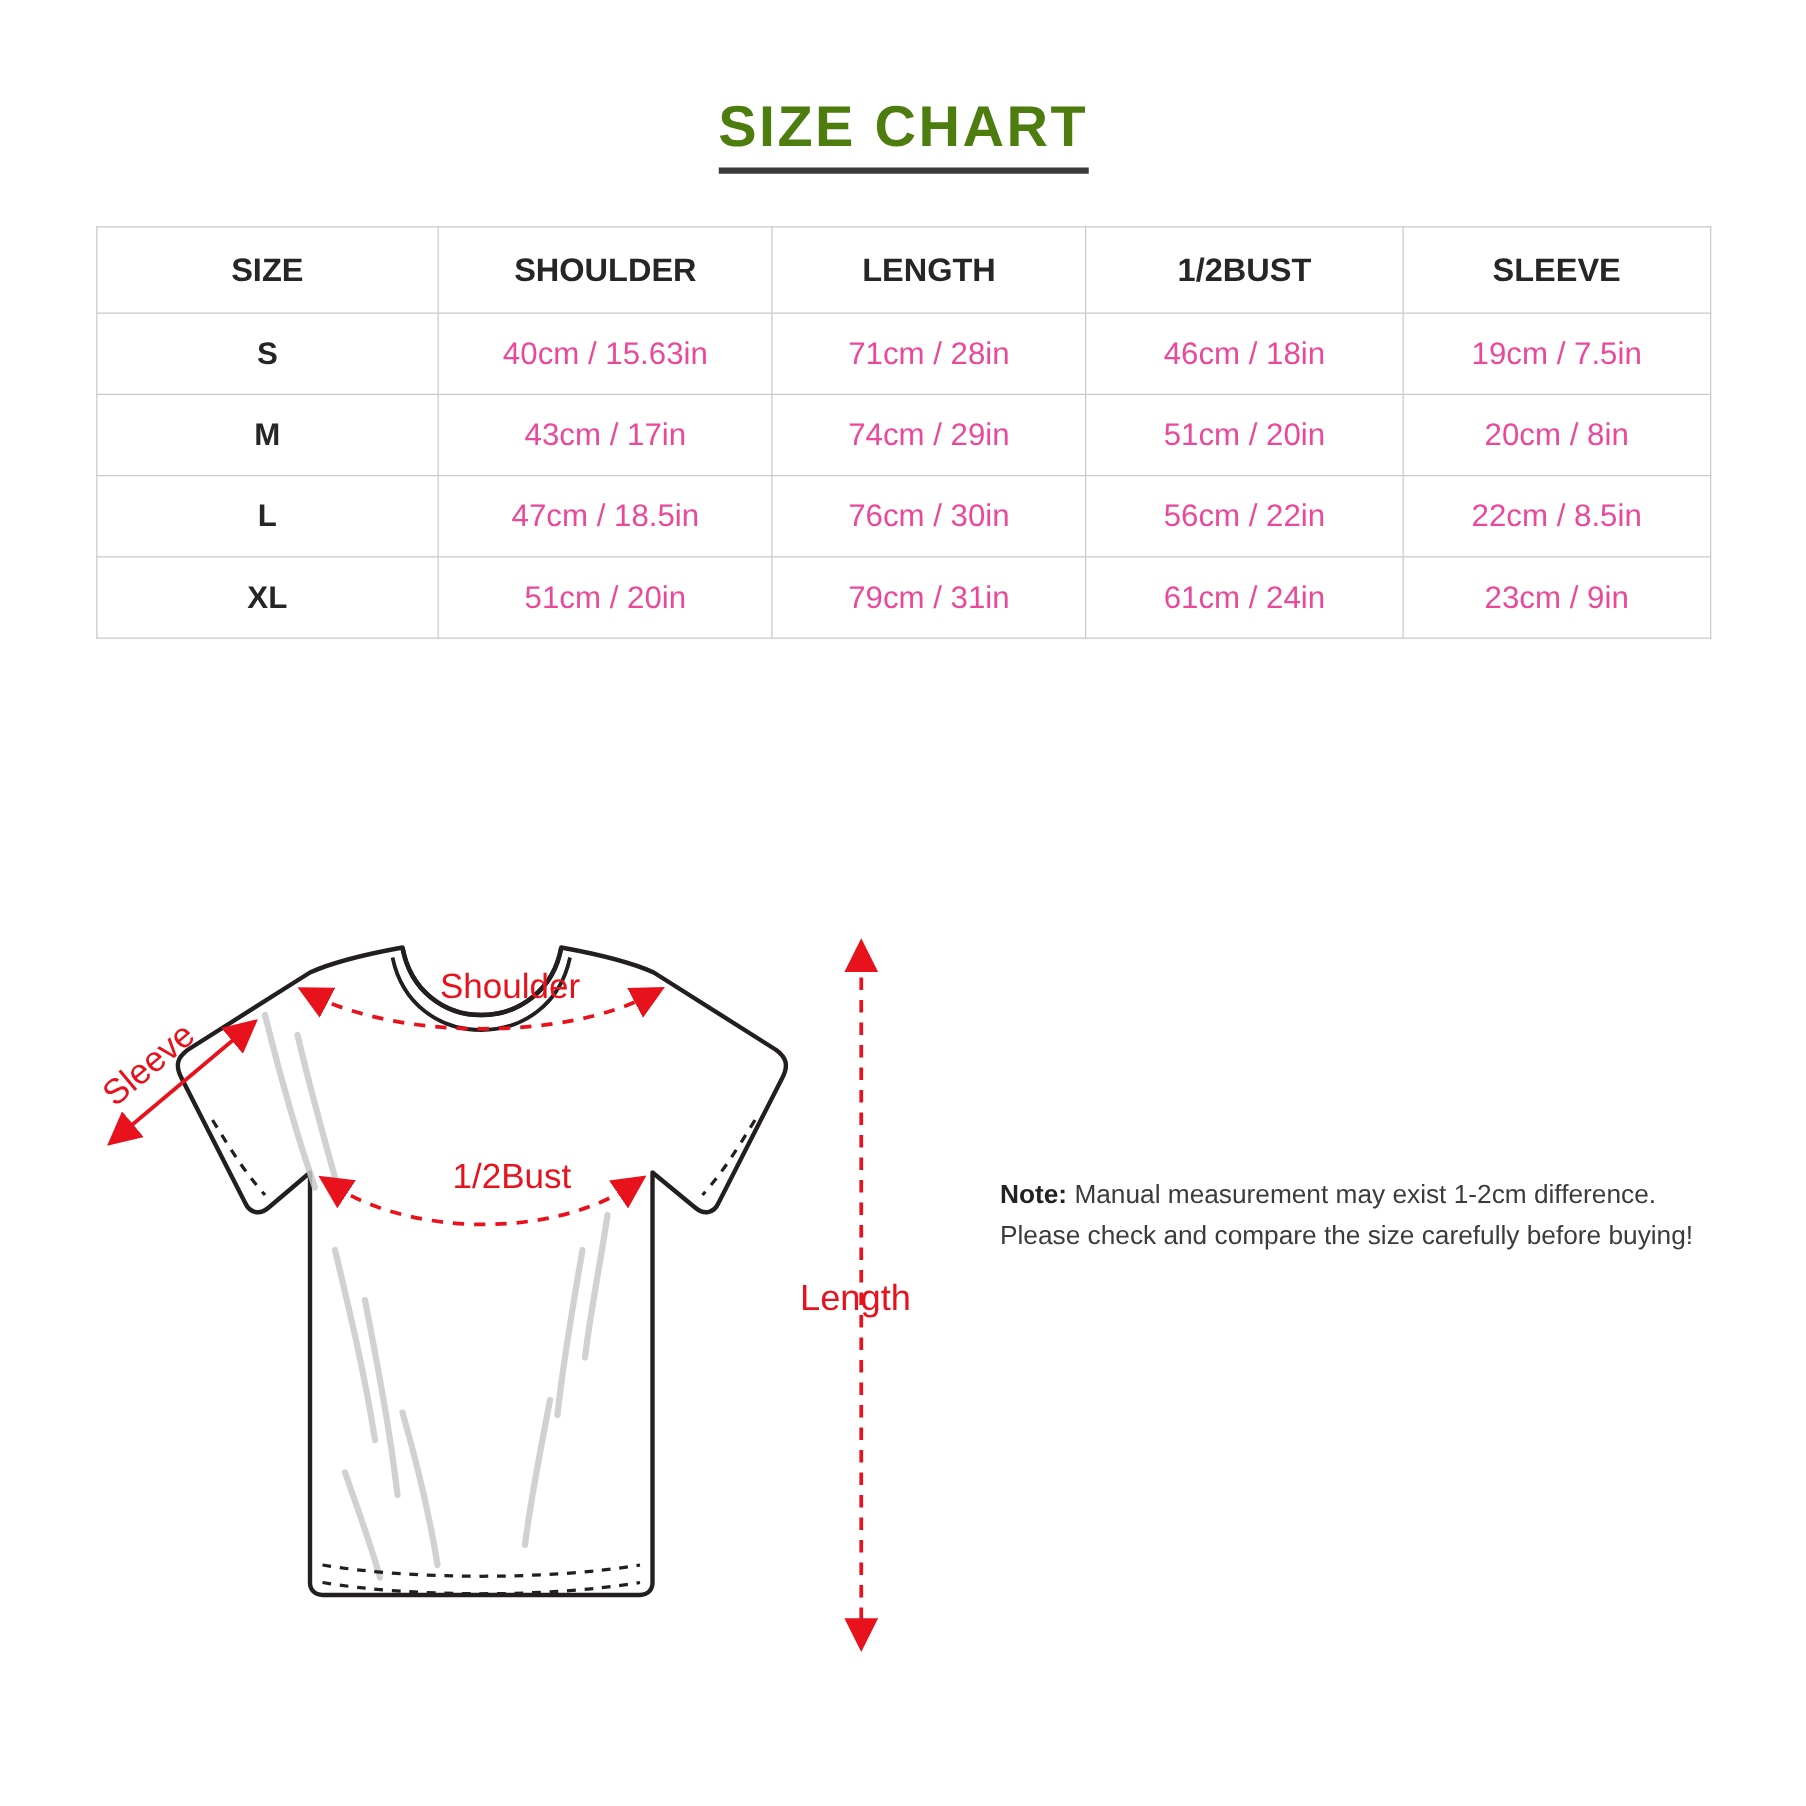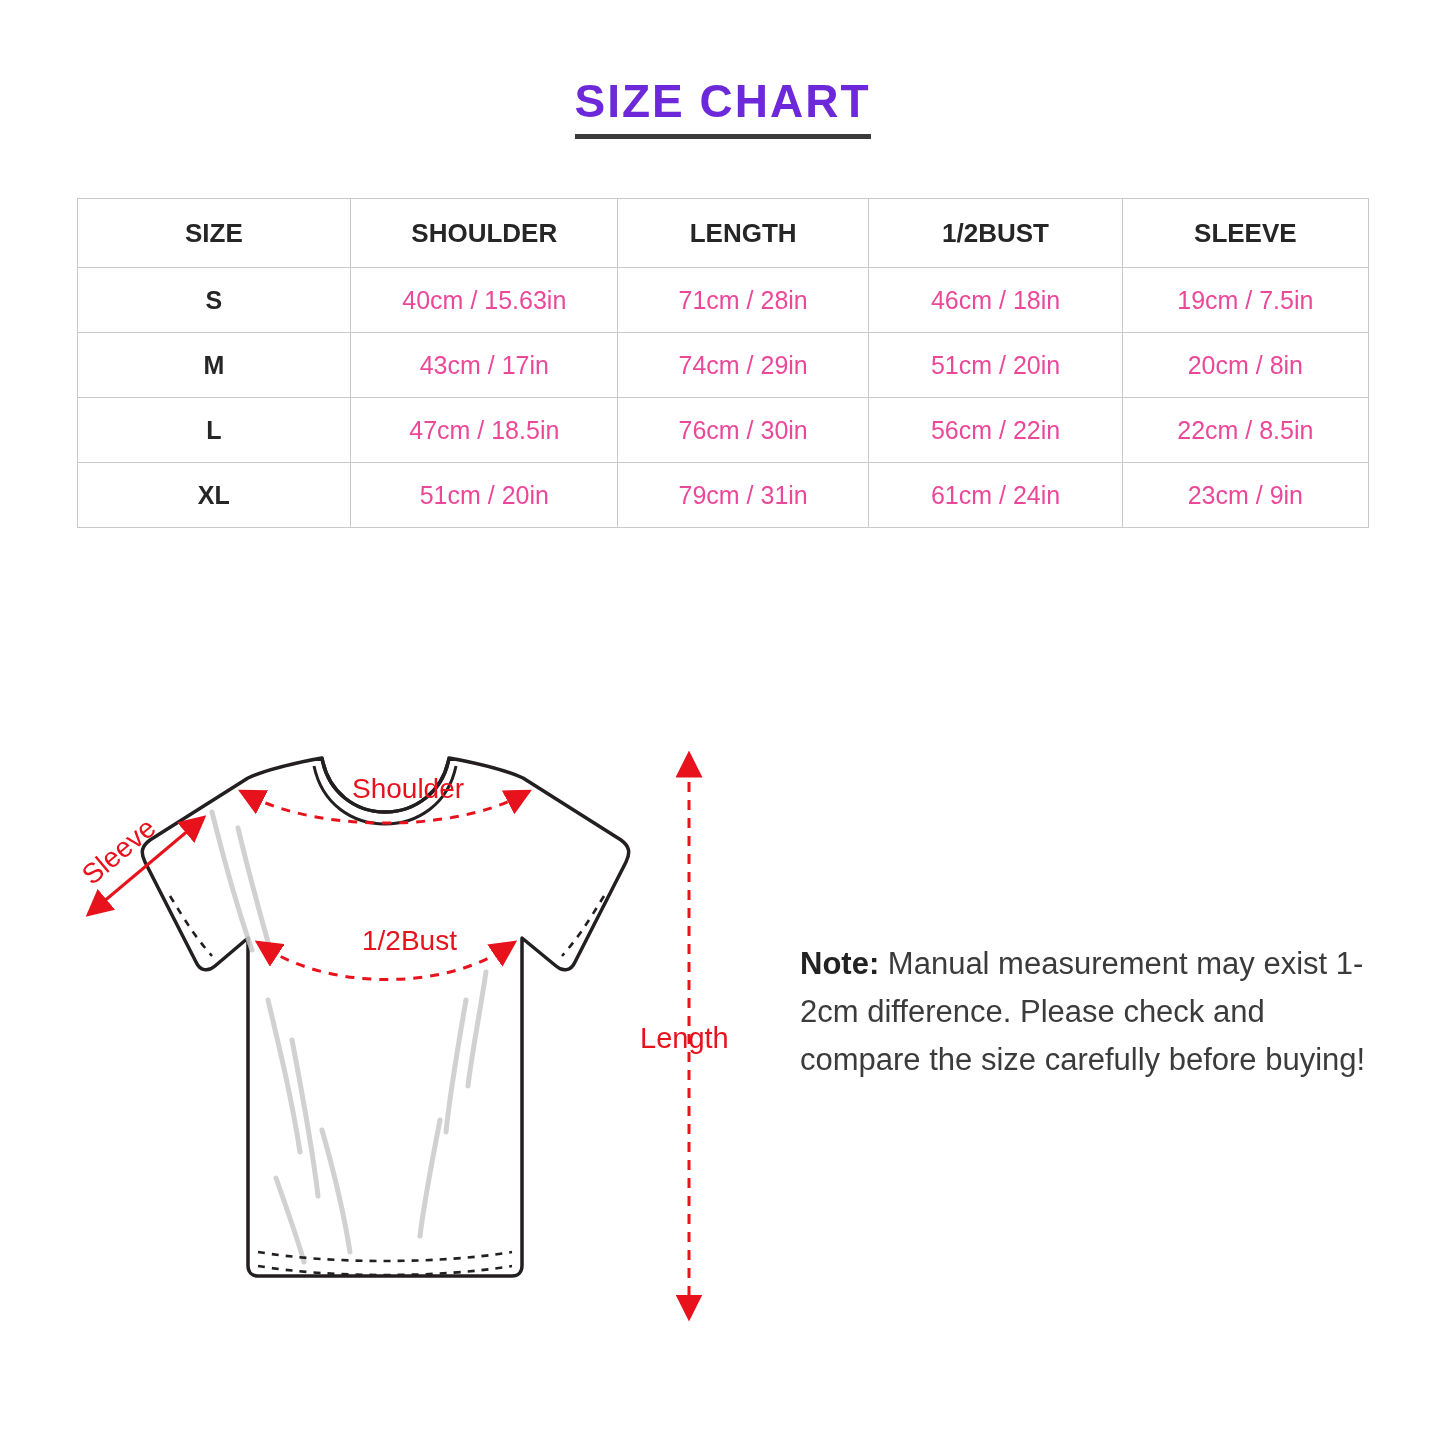--- a/index.html
+++ b/index.html
@@ -20,28 +20,28 @@
   .title-wrap {
     width: 100%;
     text-align: center;
     padding-top: 74px;
   }
   .title {
     display: inline-block;
     font-size: 46px;
     font-weight: bold;
     letter-spacing: 2px;
-    color: #6d28d9;
+    color: #4d7c0f;
     border-bottom: 5px solid #3a3a3a;
     padding-bottom: 6px;
   }
 
   
   .table-wrap {
-    margin: 59px auto 0 auto;
+    margin: 42px auto 0 auto;
     width: 1292px;
   }
   table.size-chart {
     width: 100%;
     border-collapse: collapse;
     table-layout: fixed;
   }
   table.size-chart th,
   table.size-chart td {
     border: 1px solid #c9c9c9;
@@ -81,21 +81,21 @@
     left: 0;
     top: 0;
     width: 780px;
     height: 745px;
   }
   .note {
     position: absolute;
     left: 800px;
     top: 240px;
     width: 570px;
-    font-size: 31px;
+    font-size: 21px;
     line-height: 1.55;
     color: #3b3b3b;
   }
   .note b {
     font-weight: bold;
     color: #222;
   }
 </style>
 </head>
 <body>

